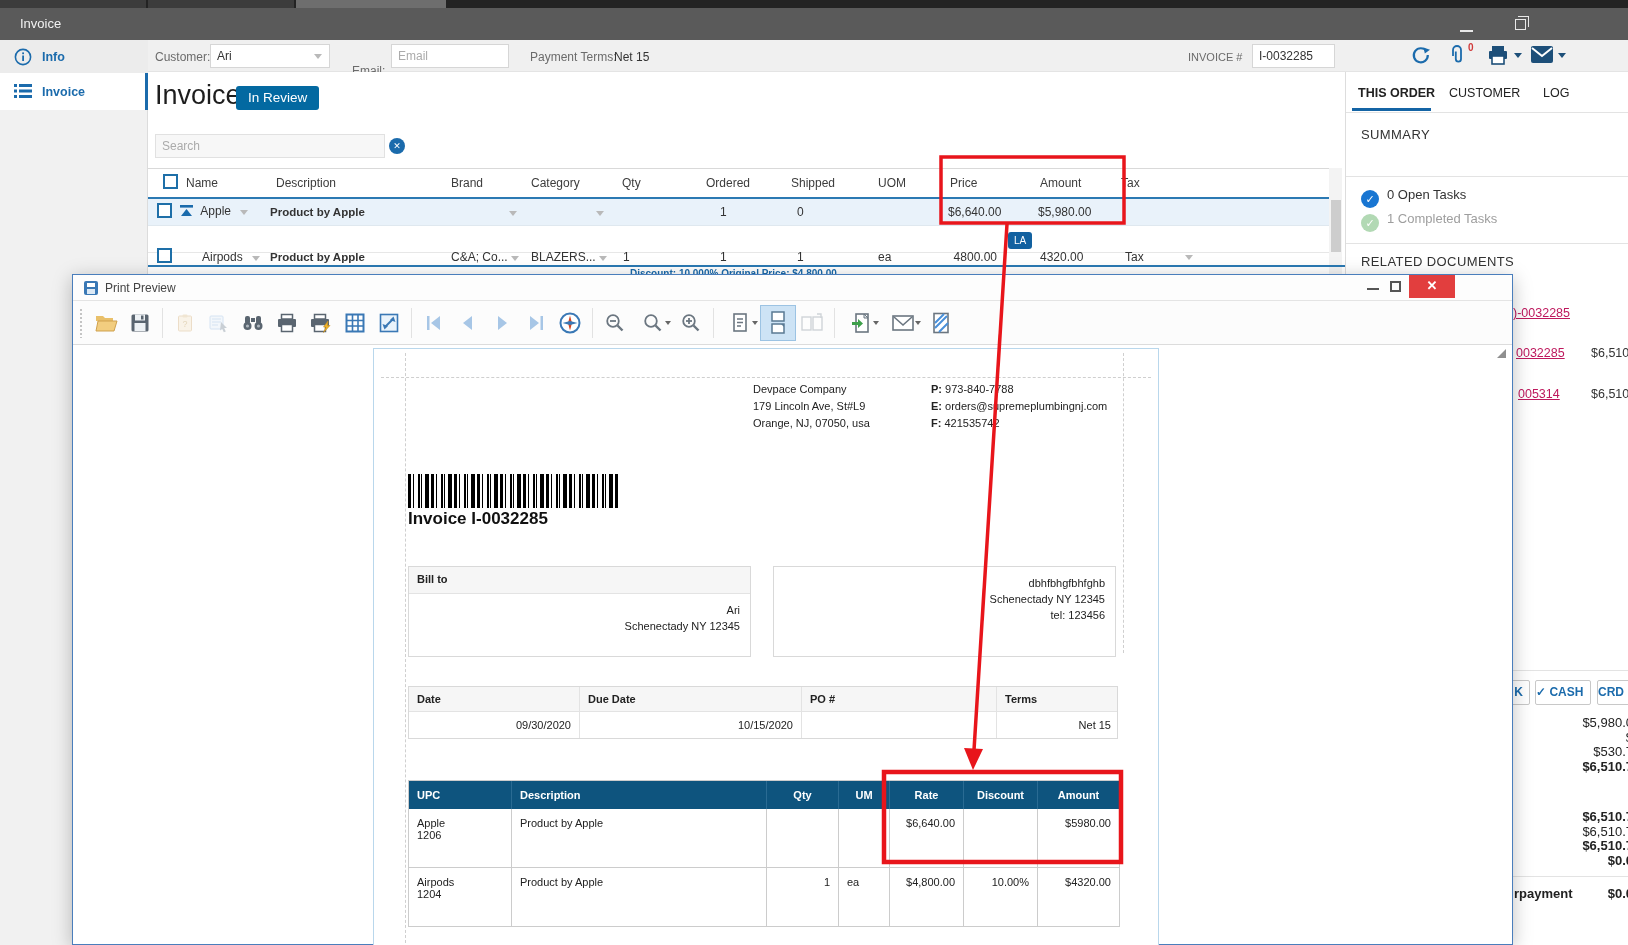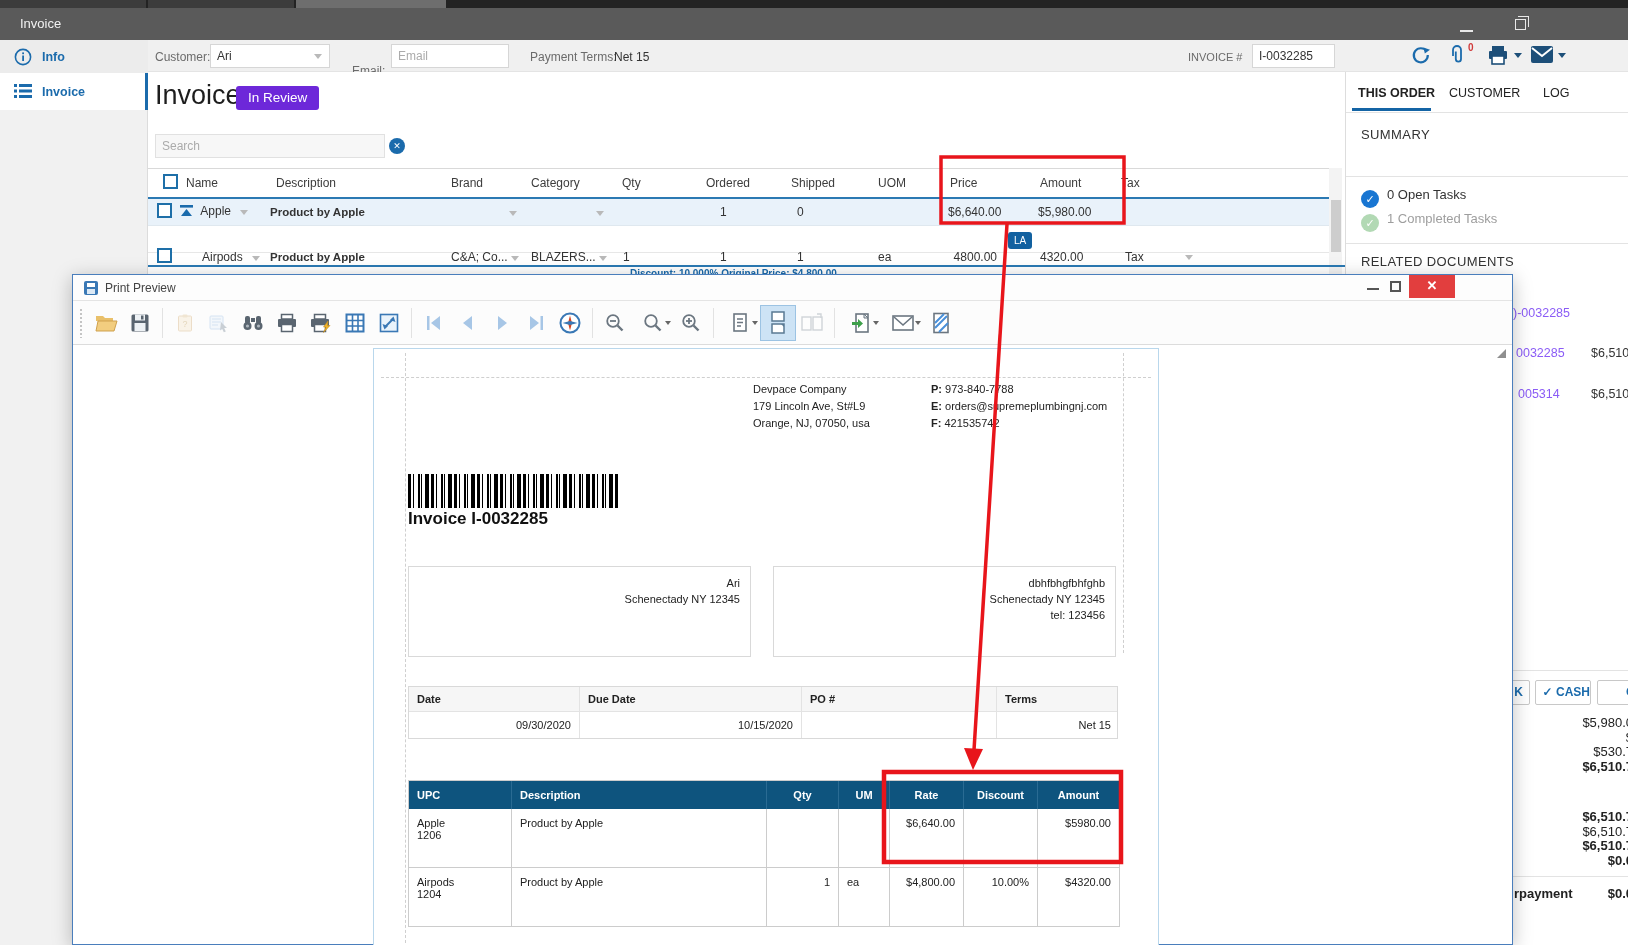--- a/index.html
+++ b/index.html
@@ -28,21 +28,21 @@
 
   
   .sidebar { left:0; top:40px; width:148px; height:905px; background:#f1f1f1; border-right:1px solid #dcdcdc; }
   .side-item { position:absolute; left:0; width:148px; font-size:12.5px; color:#1b6bac; font-weight:bold; }
   .side-item .sicon { position:absolute; left:14px; top:8px; }
   .side-item .stxt { position:absolute; left:42px; top:10px; }
 
   
   .main { left:148px; top:72px; width:1197px; height:873px; background:#fff; }
   .pagetitle { font-size:27px; color:#1d1d1d; }
-  .badge { background:#6d28d9; color:#fff; font-size:13.5px; padding:4px 12px 5px; border-radius:3px; }
+  .badge { background:#0369a1; color:#fff; font-size:13.5px; padding:4px 12px 5px; border-radius:3px; }
   .graybtn { position:absolute; top:134px; height:23px; background:#c9c9c9; color:#fff; font-size:10.5px; letter-spacing:.6px; text-align:center; line-height:23px; border:none; font-family:"Liberation Sans",sans-serif; }
   .clearcirc { position:absolute; left:241px; top:66px; width:16px; height:16px; border-radius:50%; background:#1b6bac; color:#fff; font-size:9px; text-align:center; line-height:16px; }
 
   
   .gtable { position:absolute; left:0; top:96px; width:1193px; }
   .grow { display:grid; grid-template-columns:32px 90px 175px 80px 87px 88px 85px 85px 70px 90px 85px 90px 122px; align-items:center; }
   .ghead { height:31px; border-top:1px solid #d9d9d9; border-bottom:2px solid #2b79b3; color:#3c3c3c; font-size:12px; }
   .ghead > div { padding-left:6px; }
   .grow1 { height:27px; background:#e9f2fa; border-bottom:1px solid #dfe8ef; font-size:12px; color:#333; }
   .grow2 { height:27px; background:#fff; border-bottom:1px solid #e7e7e7; font-size:12px; color:#333; }
@@ -60,23 +60,23 @@
   .rtab { position:absolute; top:14px; font-size:12.5px; color:#222; }
   .rtab.active { font-weight:bold; }
   .tabline { position:absolute; left:6px; top:36px; width:79px; height:3px; background:#1464a5; }
   .rdivider { position:absolute; left:0; width:283px; height:1px; background:#e3e3e3; }
   .rsect { position:absolute; left:15px; font-size:13px; color:#333; letter-spacing:.4px; }
   .taskrow { position:absolute; left:15px; font-size:13px; color:#333; }
   .taskcirc { display:inline-block; width:18px; height:18px; border-radius:50%; color:#fff; font-size:11px; text-align:center; line-height:18px; vertical-align:-4px; margin-right:8px; }
   .tc-open { background:#1976d2; }
   .tc-done { background:#b2d9b4; }
   .task-muted { color:#9e9e9e; }
-  .rlink { color:#8b5cf6; font-size:12.5px; }
+  .rlink { color:#be185d; font-size:12.5px;text-decoration:underline; }
   .ramount { position:absolute; font-size:12.5px; color:#333; }
-  .paybtn { position:absolute; top:0; height:25px; background:#fff; border:1px solid #c8c8c8; border-radius:2px; font-size:12px; color:#1b6bac; font-weight:bold; text-align:right; line-height:23px; }
+  .paybtn { position:absolute; top:0; height:25px; background:#fff; border:1px solid #c8c8c8; border-radius:2px; font-size:12px; color:#1b6bac; font-weight:bold; text-align:left; line-height:23px; }
   .totline { text-align:right; font-size:13px; color:#222; line-height:14.5px; }
   .tbold { font-weight:bold; }
 
   
   .pwin { left:72px; top:274px; width:1441px; height:671px; background:#fff; border:1px solid #4a7ebc; box-shadow:0 4px 18px rgba(0,0,0,.25); z-index:10; }
   .ptitlebar { position:absolute; left:0; top:0; width:100%; height:26px; background:#fdfdfd; border-bottom:1px solid #e4e4e4; }
   .ptitle { position:absolute; left:32px; top:6px; font-size:12px; color:#444; }
   .pclose { position:absolute; left:1336px; top:0px; width:46px; height:23px; background:#e23e3e; color:#fff; font-size:13px; text-align:center; line-height:22px; font-weight:bold; }
   .pmin { position:absolute; left:1294px; top:13px; width:12px; height:2px; background:#555; }
   .pmax { position:absolute; left:1317px; top:6px; width:11px; height:11px; border:2px solid #555; }
@@ -539,20 +539,21 @@
     <div class="abs doc-txt" style="left:858px;top:106px">
       <div><span class="doc-b">P:</span> <span>973-840-7788</span></div>
       <div><span class="doc-b">E:</span> <span>orders@supremeplumbingnj.com</span></div>
       <div><span class="doc-b">F:</span> <span>421535742</span></div>
     </div>
 
     <div class="barcode"></div>
     <div class="doch">Invoice I-0032285</div>
 
     <div class="addrbox" style="left:335px;top:291px">
+      <div class="bh">Bill to</div>
       <div class="bb">
         <div>Ari</div>
         <div>Schenectady NY 12345</div>
       </div>
     </div>
     <div class="addrbox" style="left:700px;top:291px">
       <div class="bb">
         <div>dbhfbhgfbhfghb</div>
         <div>Schenectady NY 12345</div>
         <div>tel: 123456</div>

